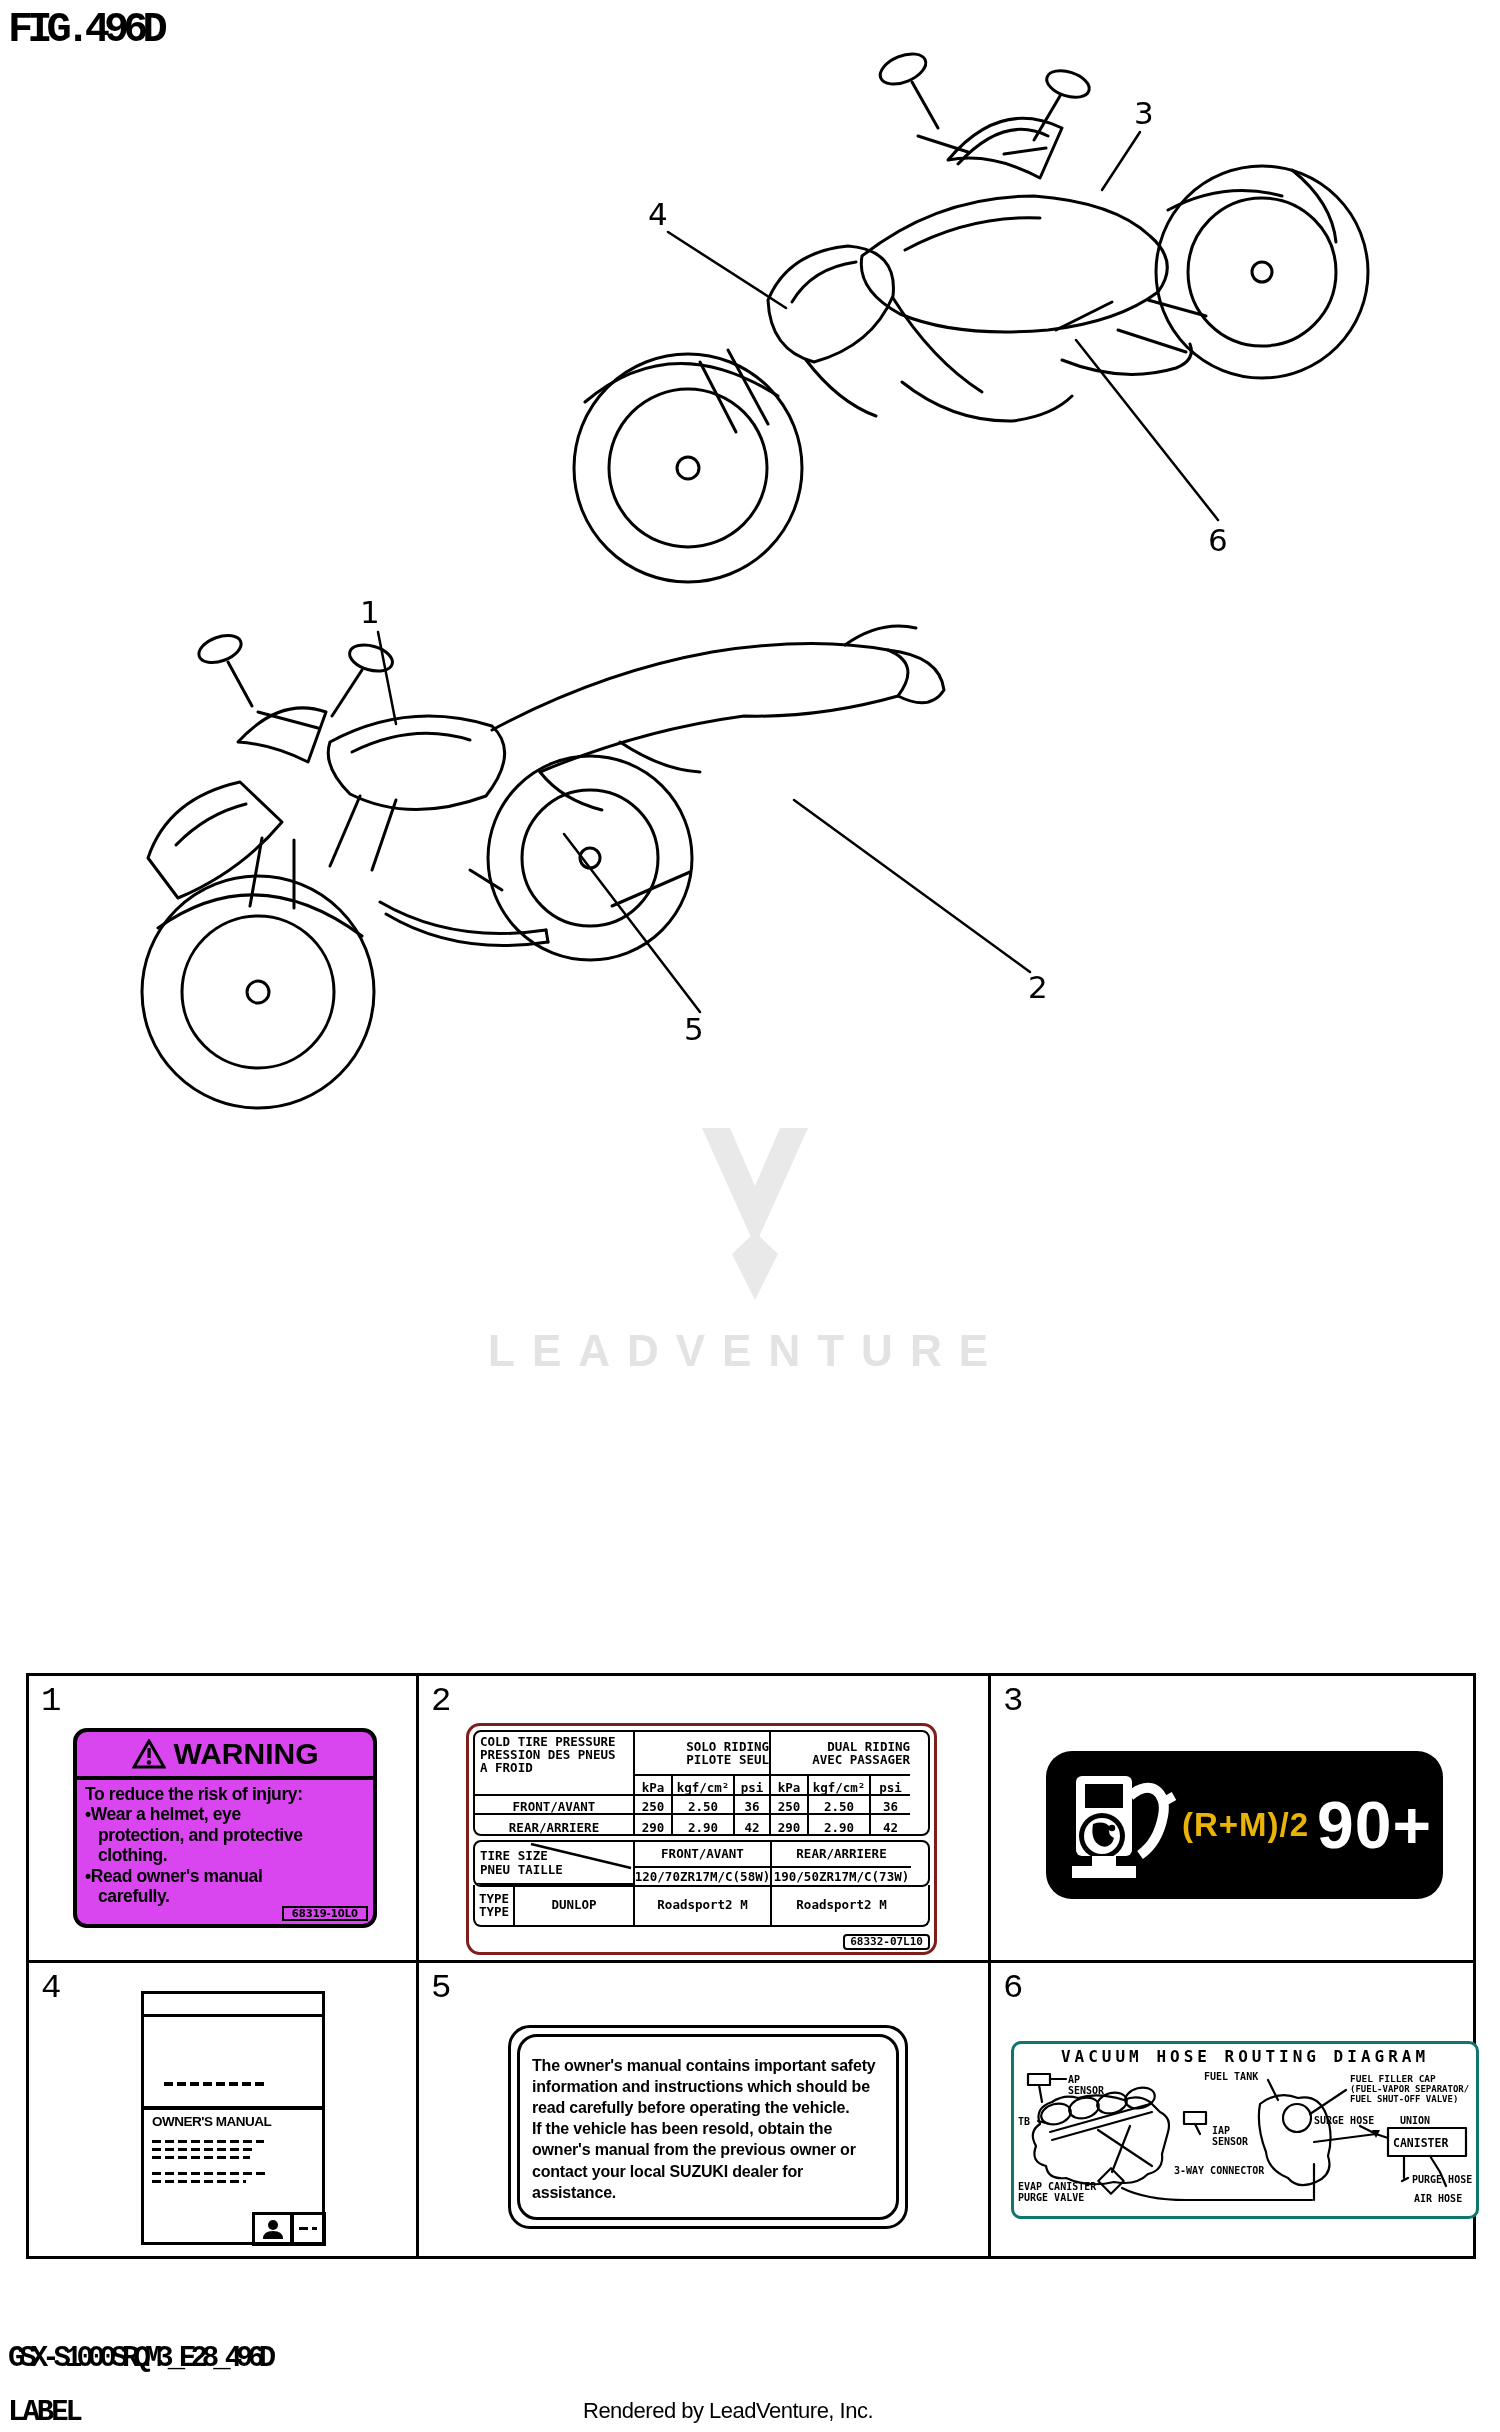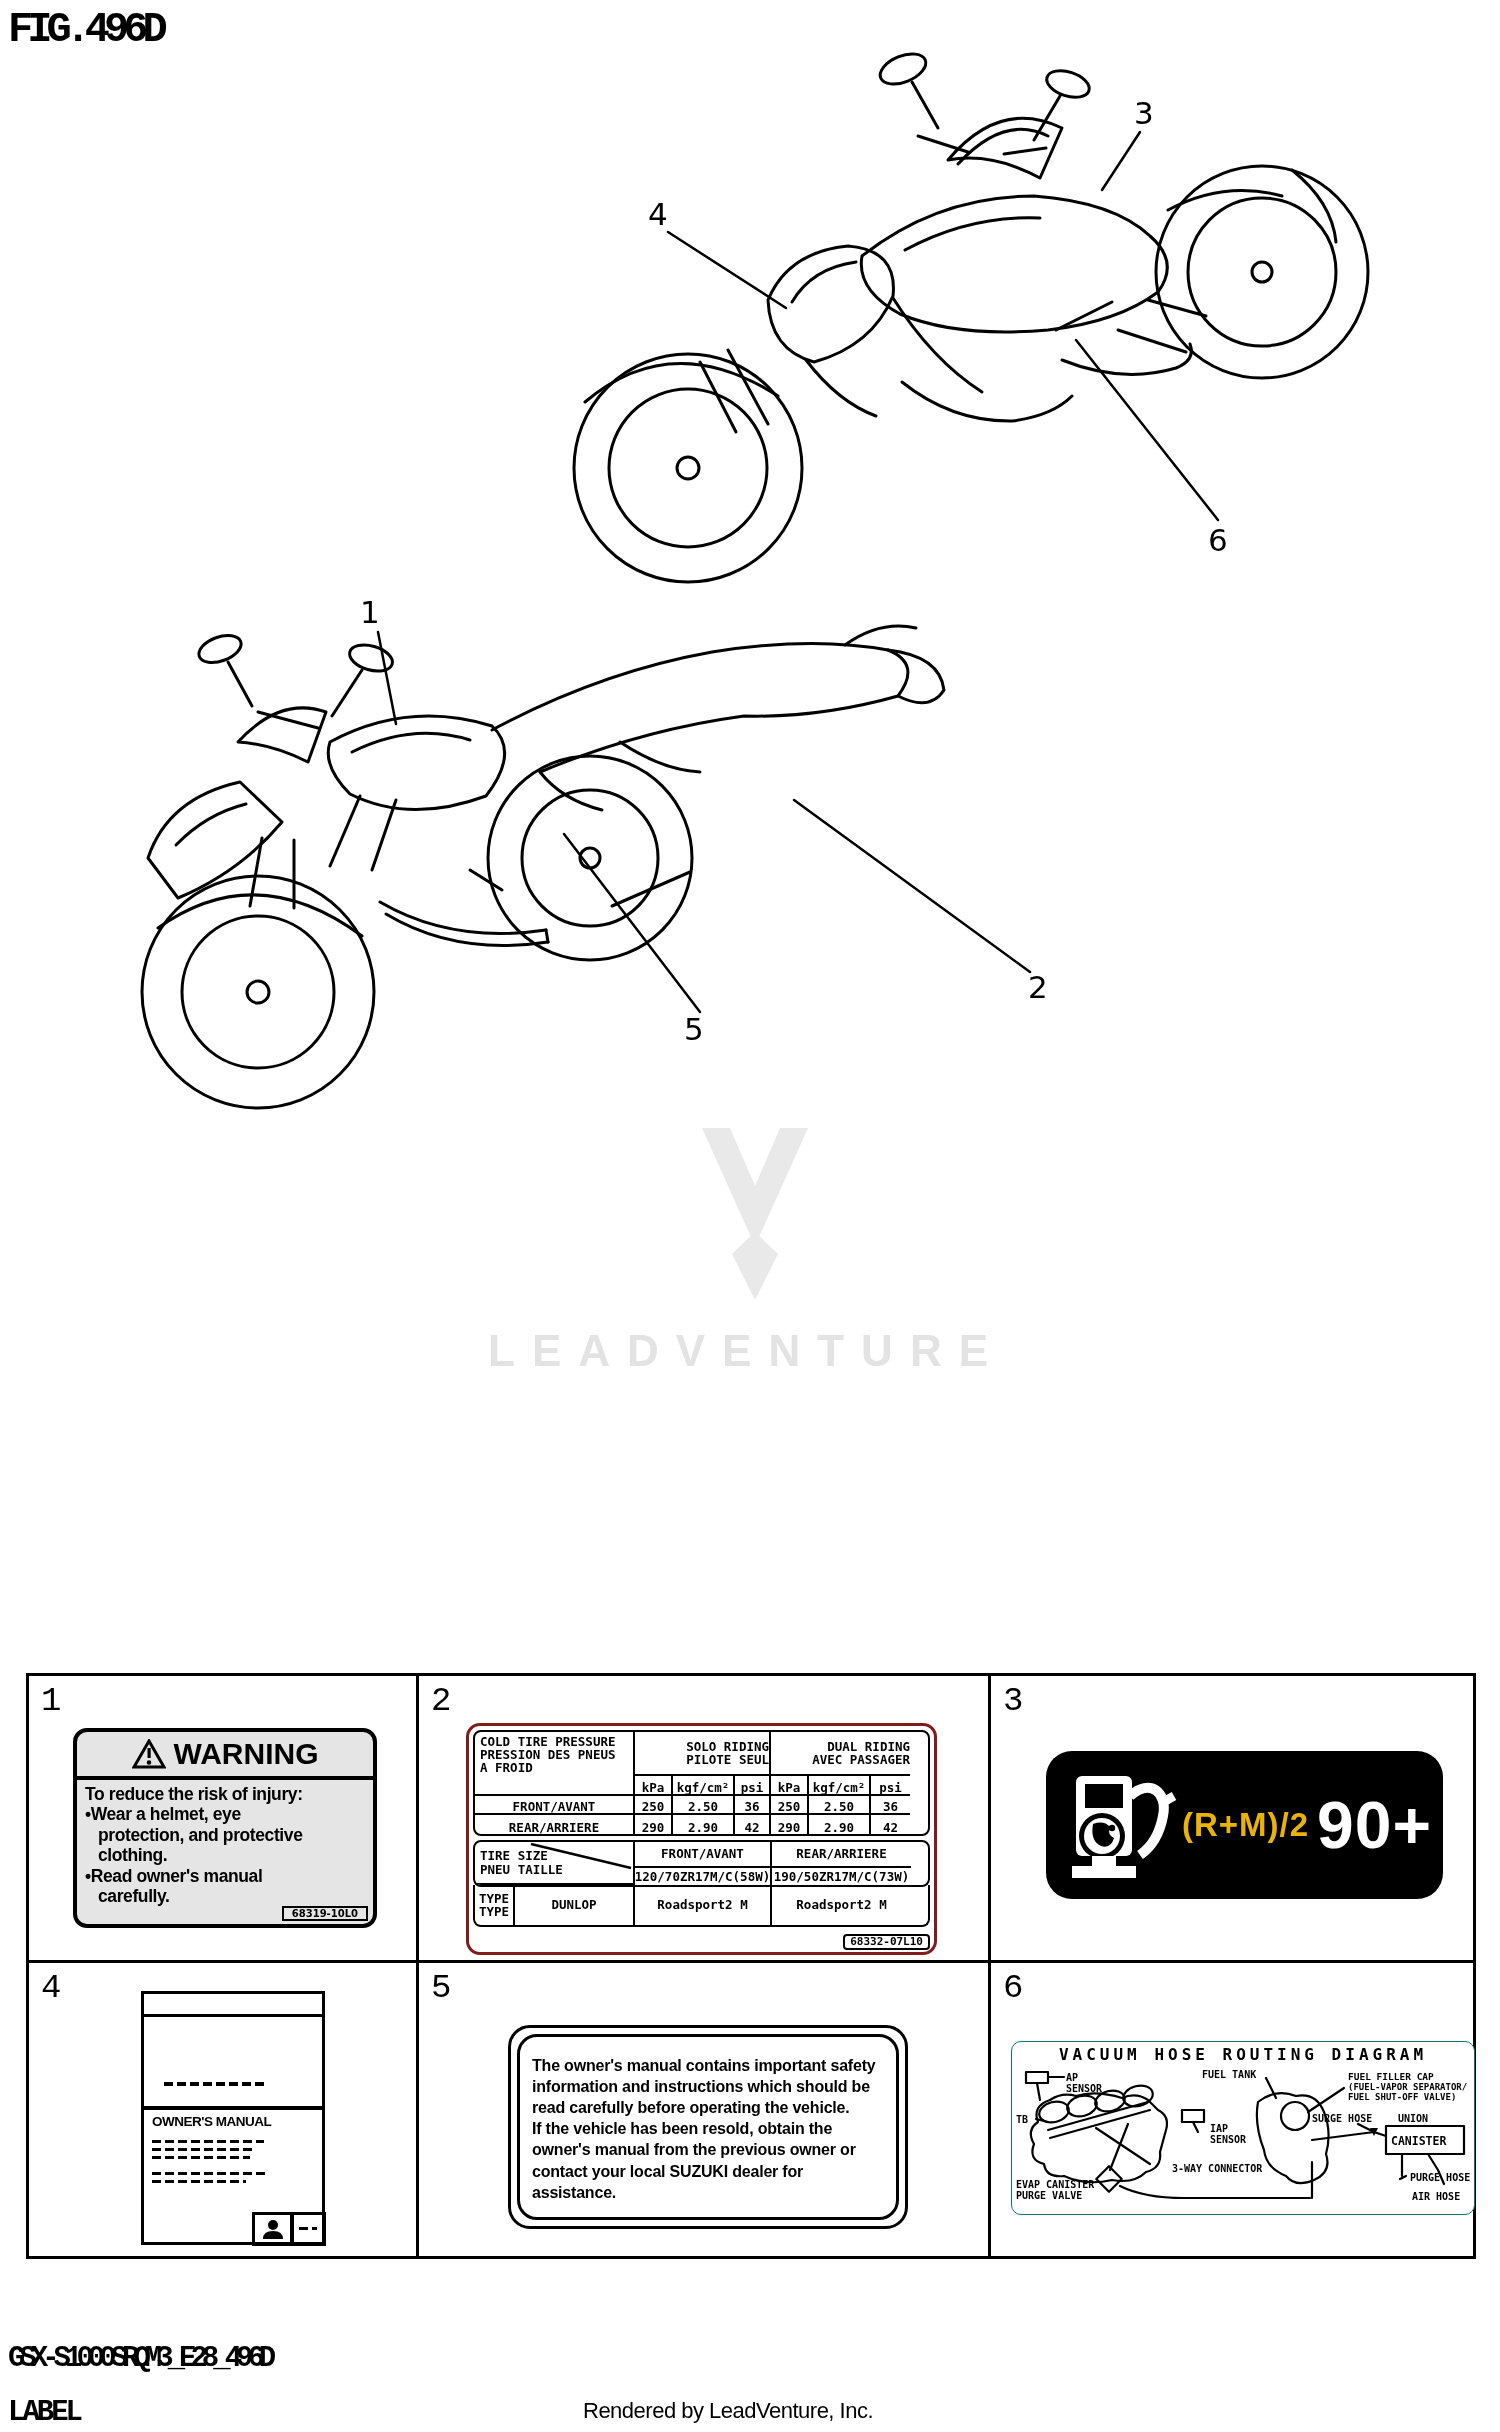--- a/index.html
+++ b/index.html
@@ -26,21 +26,21 @@
                grid-template-columns:390px 572px 482px;
                grid-template-rows:287px 293px;}
   .lt-cell{position:relative;border-right:3px solid #000;border-bottom:3px solid #000;}
   .lt-cell.last-col{border-right:none;}
   .lt-cell.last-row{border-bottom:none;}
   .cell-num{position:absolute;top:6px;left:12px;
             font-family:"Liberation Mono",monospace;font-size:34px;}
 
   
   .warn-label{left:44px;top:52px;width:296px;height:192px;
-              border:4px solid #000;border-radius:14px;background:#e5e5e5;}
+              border:4px solid #000;border-radius:14px;background:#d946ef;}
   .warn-head{height:44px;border-bottom:4px solid #000;display:flex;
              align-items:center;justify-content:center;gap:8px;}
   .warn-head-text{font-size:30px;font-weight:700;letter-spacing:0px;}
   .warn-body{padding:4px 8px 0 8px;font-size:17.5px;font-weight:700;
              line-height:1.17;letter-spacing:-0.4px;}
   .warn-indent{padding-left:13px;}
   .warn-part{position:absolute;right:5px;bottom:3px;border:2.5px solid #000;
              padding:0 8px;font-size:10px;font-weight:700;
              font-family:"DejaVu Sans",sans-serif;}
 
@@ -97,21 +97,21 @@
 
   
   .resale-outer{left:89px;top:62px;width:394px;height:198px;border:3.5px solid #000;
                 border-radius:22px;background:#fff;}
   .resale-inner{position:absolute;left:6px;top:6px;right:6px;bottom:6px;
                 border:3.5px solid #000;border-radius:20px;padding:18px 0 0 12px;}
   .resale-line{font-size:16px;font-weight:700;line-height:1.32;
                letter-spacing:-0.2px;white-space:nowrap;}
 
   
-  .vac-label{left:20px;top:78px;width:462px;height:172px;border:1px solid #0f766e;
+  .vac-label{left:20px;top:78px;width:462px;height:172px;border:3px solid #0f766e;
              border-radius:10px;background:#fff;}
   .vac-title{text-align:center;margin-top:3px;font-size:16px;font-weight:700;
              letter-spacing:4px;font-family:"DejaVu Sans Mono",monospace;}
   .vac-svg{position:absolute;left:2px;top:24px;}
 </style>
 </head>
 <body>
 
 <div class="abs fig-title">FIG.496D</div>
 

